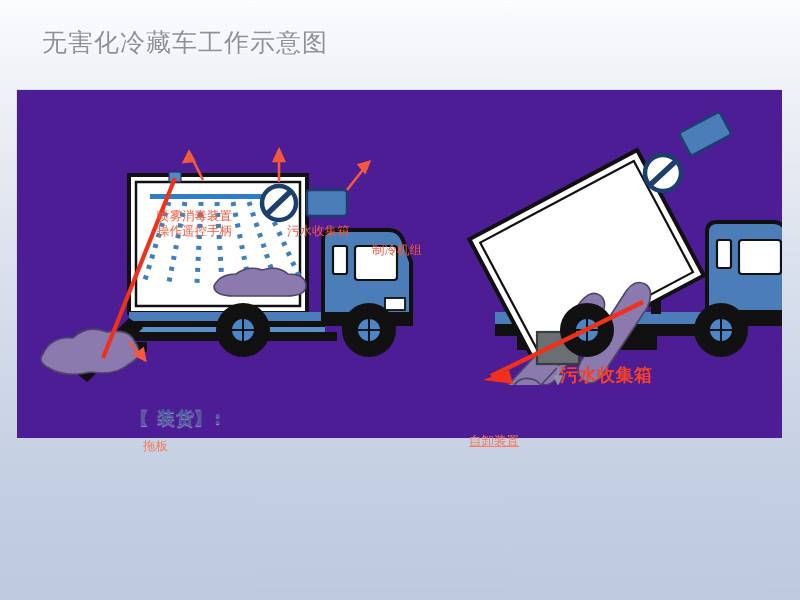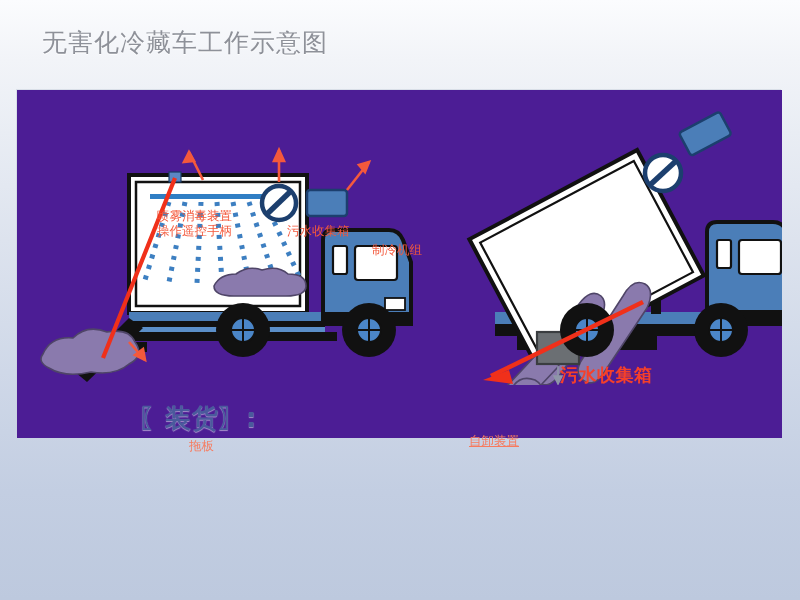--- a/index.html
+++ b/index.html
@@ -44,39 +44,39 @@
     color: #f4593c;
     font-size: 12.5px;
     line-height: 15px;
     white-space: nowrap;
     font-weight: 500;
   }
   .lbl.pale { color: #f77a5e; }
   .lbl-spray   { left: 140px; top: 118px; text-align: center; }
   .lbl-reel    { left: 270px; top: 133px; }
   .lbl-chiller { left: 355px; top: 152px; }
-  .lbl-ramp    { left: 126px; top: 348px; margin-left: 46px; }
+  .lbl-ramp    { left: 126px; top: 348px; }
   .lbl-dump    { left: 452px; top: 343px; text-decoration: underline; }
   .lbl-waste {
     left: 560px; top: 367px;
     color: #f5402a;
     font-size: 18px;
     letter-spacing: .5px;
     font-weight: 600;
   }
 
   
   .steps {
     position: absolute;
     left: 138px; top: 400px;
     width: 660px;
   }
   .step {
     color: #4a5a9c;
-    font-size: 26px;
+    font-size: 18px;
     line-height: 36px;
     letter-spacing: .5px;
     font-weight: 700;
     text-shadow: 0 1px 1px rgba(255,255,255,.5);
     white-space: nowrap;
   }
   .step.head { letter-spacing: 1px; }
   .step.s3 { margin-left: -8px; }
 
   .watermark {

